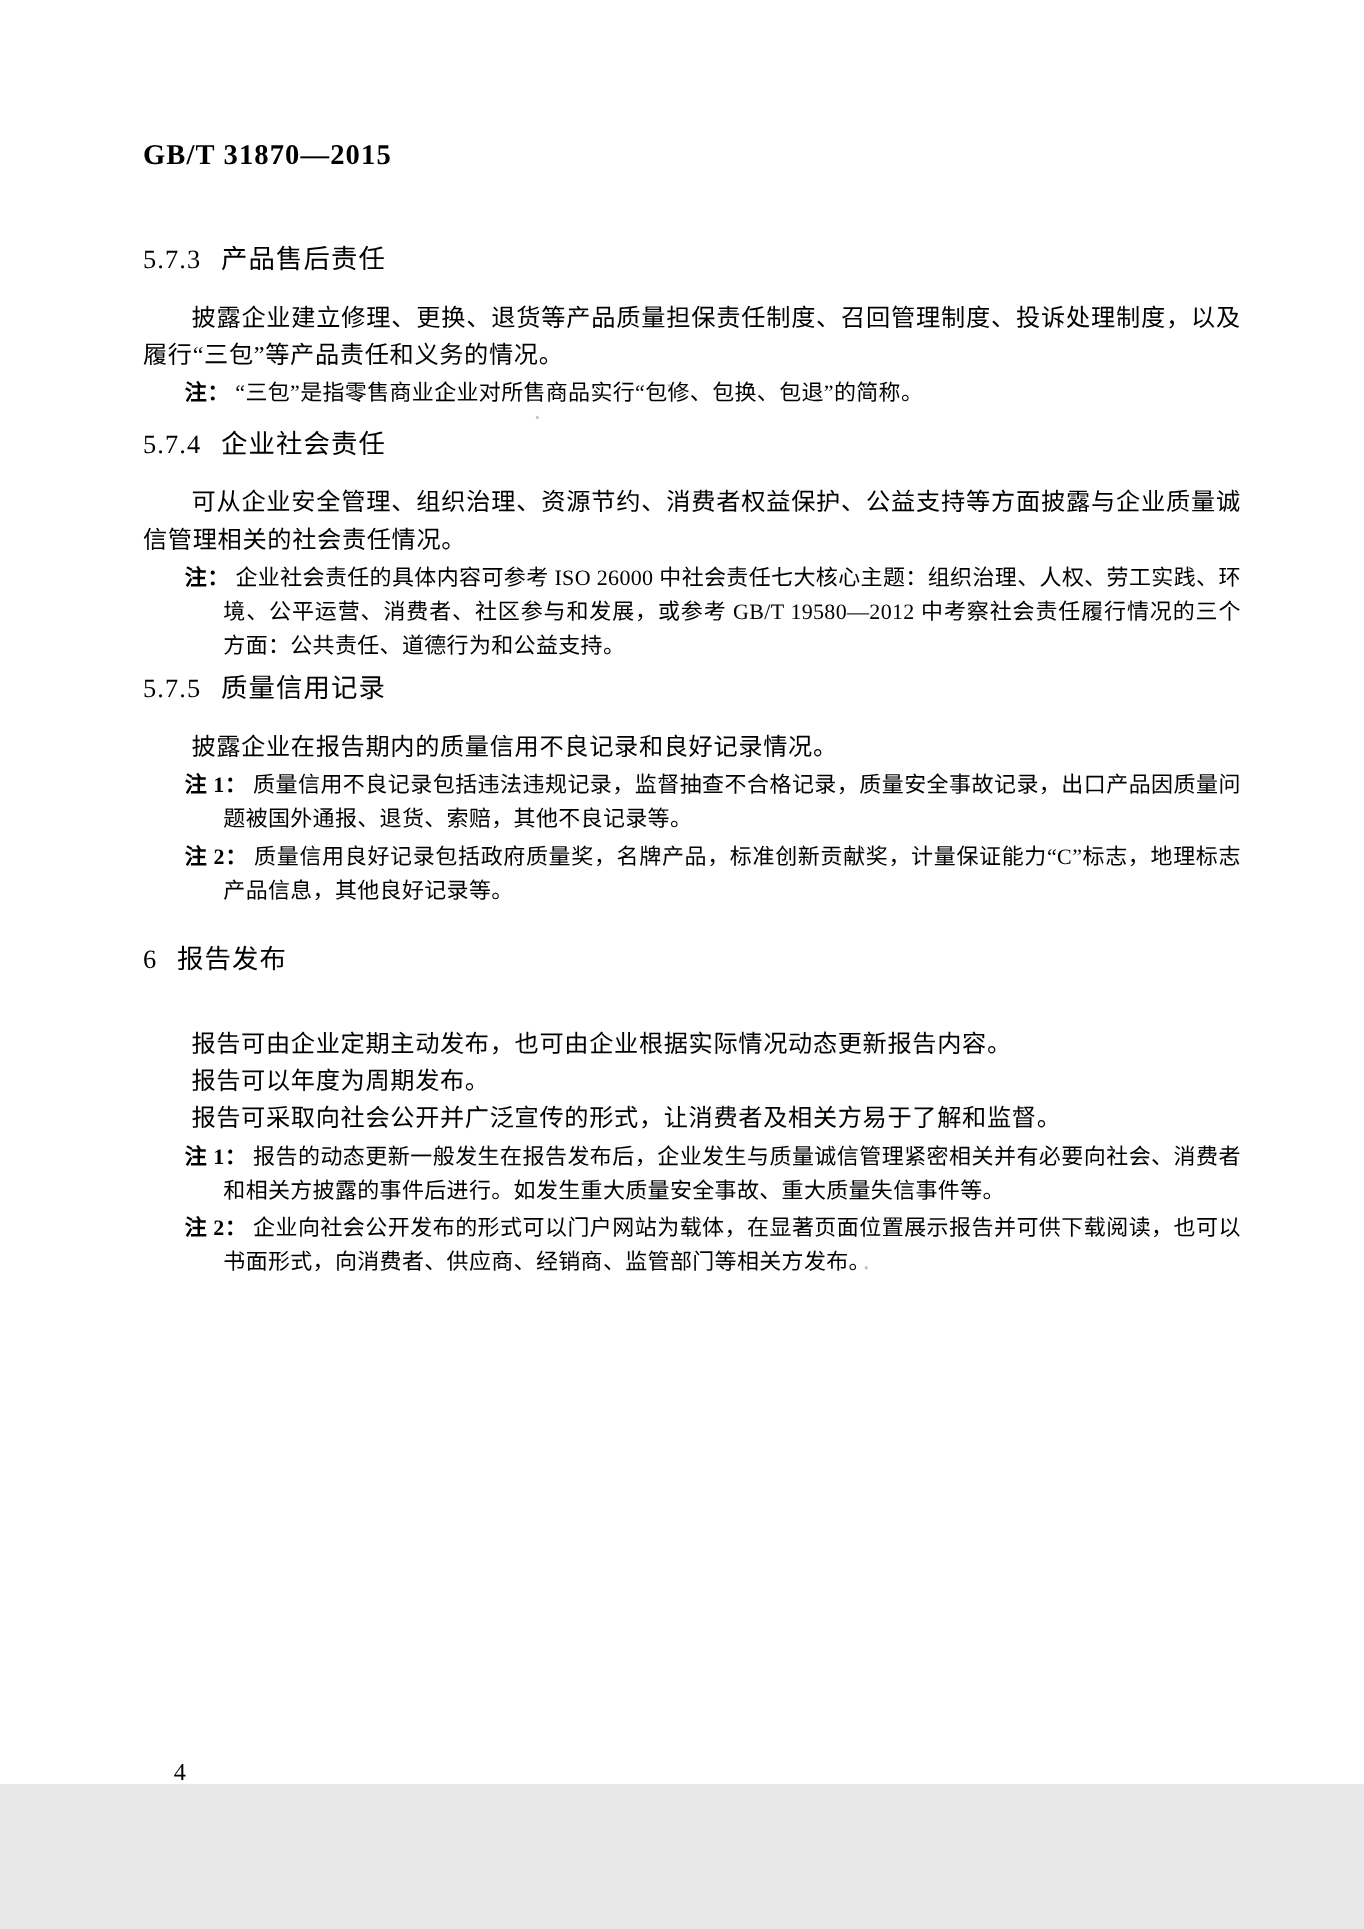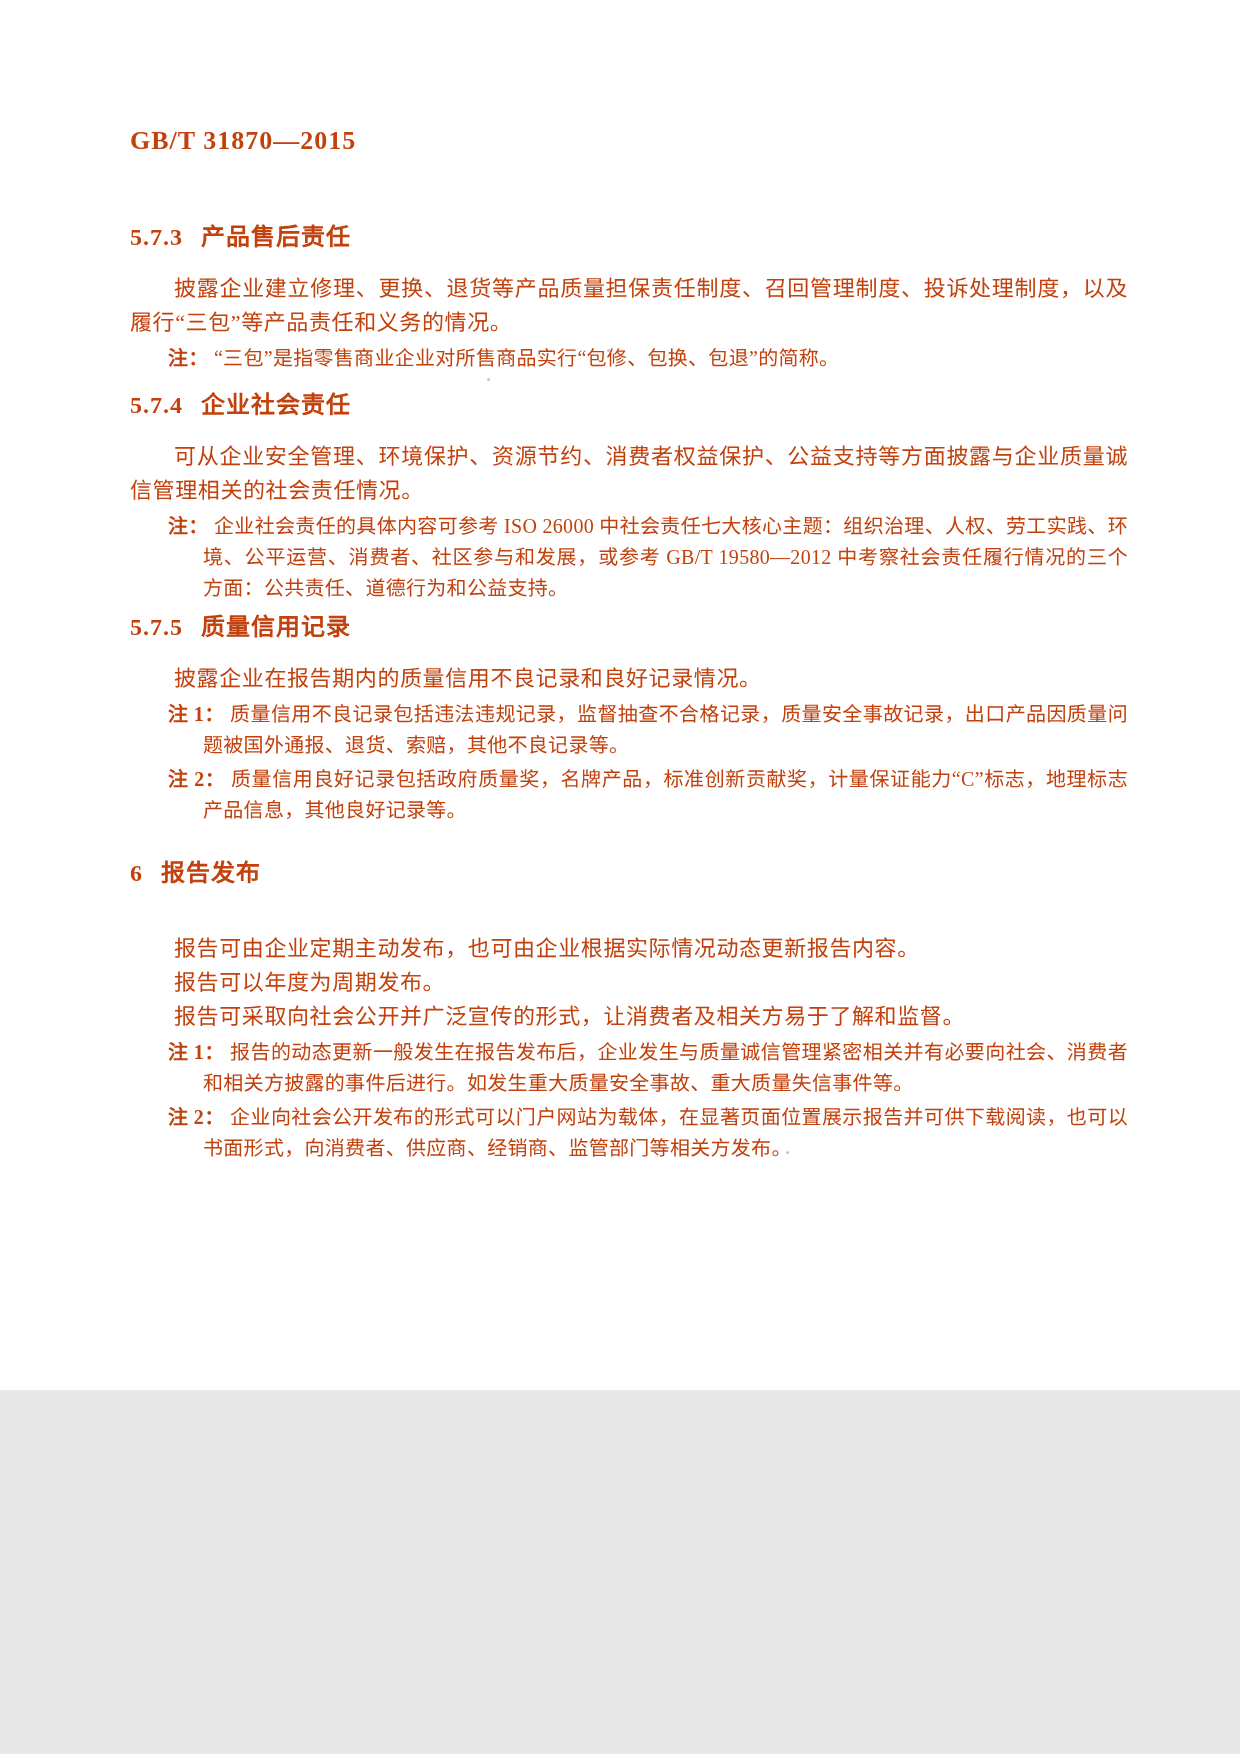--- a/index.html
+++ b/index.html
@@ -3,24 +3,24 @@
 <meta charset="utf-8">
 <style>
   html, body {
     margin: 0;
     padding: 0;
     background: #e8e8e8;
   }
   .page {
     position: relative;
     width: 1240px;
-    height: 1390px;
+    height: 1622px;
     margin: 0 auto;
     background: #ffffff;
-    color: #c2410c;
+    color: #000000;
     font-family: "Liberation Serif", "DejaVu Serif", serif;
     box-sizing: border-box;
     overflow: hidden;
   }
   .content {
     position: absolute;
     top: 126px;
     left: 130px;
     width: 998px;
   }
@@ -29,21 +29,21 @@
     font-weight: bold;
     letter-spacing: 1px;
     line-height: 30px;
     margin: 0 0 66px 0;
   }
   .sec { margin: 0; }
   .sec-heading {
     display: flex;
     align-items: baseline;
     font-size: 24px;
-    font-weight: bold;
+    font-weight: normal;
     line-height: 30px;
     margin: 0 0 20px 0;
     letter-spacing: 1px;
   }
   .sec-num { margin-right: 18px; }
   .m-top-sm  { margin-top: 16px; }
   .m-top-md  { margin-top: 8px; }
   .m-top-lg  { margin-top: 34px; }
   .m-top-xl  { margin-top: 32px; }
   .clause .sec-heading { margin-bottom: 44px; }
@@ -100,21 +100,21 @@
         <span class="note-label">注：</span>
         <span class="note-text">“三包”是指零售商业企业对所售商品实行“包修、包换、包退”的简称。</span>
       </div>
     </section>
 
     <section class="sec m-top-sm">
       <h2 class="sec-heading">
         <span class="sec-num">5.7.4</span>
         <span class="sec-title">企业社会责任</span>
       </h2>
-      <p class="para">可从企业安全管理、环境保护、资源节约、消费者权益保护、公益支持等方面披露与企业质量诚信管理相关的社会责任情况。</p>
+      <p class="para">可从企业安全管理、组织治理、资源节约、消费者权益保护、公益支持等方面披露与企业质量诚信管理相关的社会责任情况。</p>
       <div class="note">
         <span class="note-label">注：</span>
         <span class="note-text">企业社会责任的具体内容可参考 ISO 26000 中社会责任七大核心主题：组织治理、人权、劳工实践、环境、公平运营、消费者、社区参与和发展，或参考 GB/T 19580—2012 中考察社会责任履行情况的三个方面：公共责任、道德行为和公益支持。</span>
       </div>
     </section>
 
     <section class="sec m-top-md">
       <h2 class="sec-heading">
         <span class="sec-num">5.7.5</span>
         <span class="sec-title">质量信用记录</span>

